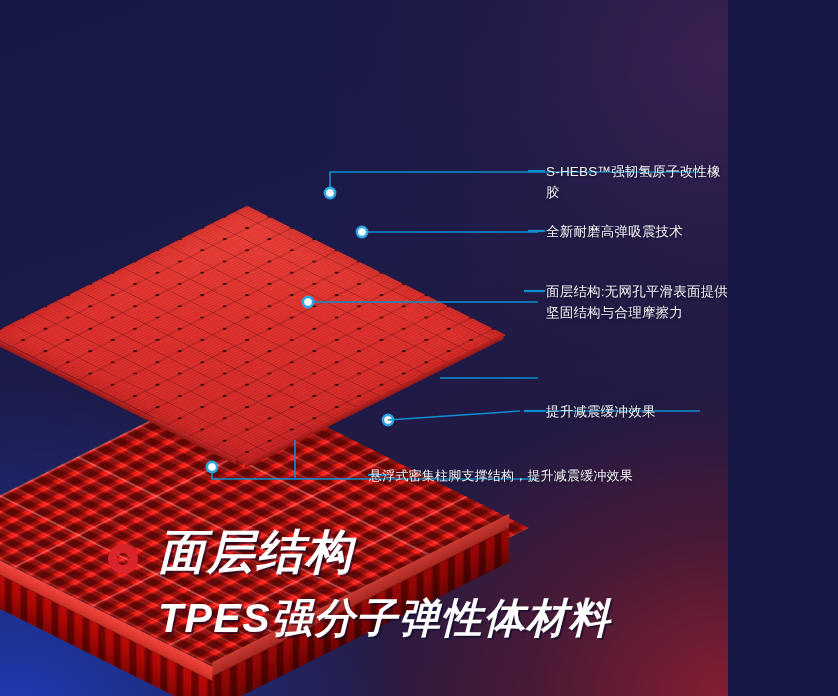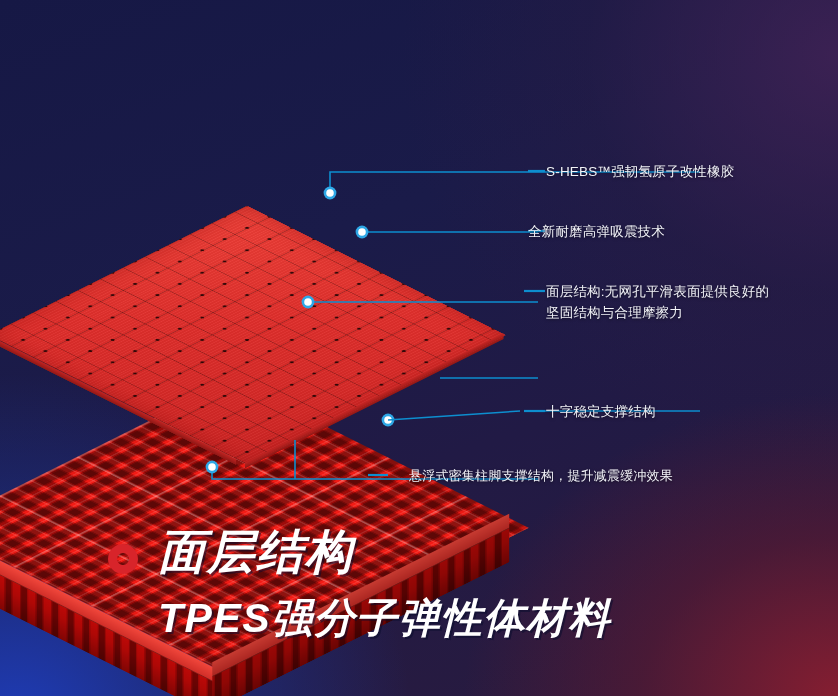--- a/index.html
+++ b/index.html
@@ -2,21 +2,21 @@
 <html><head>
 <meta charset="utf-8">
 <style>
   html,body{margin:0;padding:0;}
   body{
     width:838px;height:696px;overflow:hidden;
     font-family:"Liberation Sans","DejaVu Sans",sans-serif;
     background:#161845;
   }
   #stage{
-    position:relative;width:838px;height:696px;overflow:hidden;
+    position:relative;width:728px;height:696px;overflow:hidden;
     background:
       radial-gradient(ellipse 520px 420px at 100% 100%, rgba(138,30,48,0.95) 0%, rgba(100,25,46,0.55) 38%, rgba(60,20,45,0.0) 72%),
       radial-gradient(ellipse 520px 460px at 2% 104%, rgba(30,62,190,0.95) 0%, rgba(26,52,150,0.55) 40%, rgba(22,30,90,0.0) 76%),
       radial-gradient(ellipse 560px 520px at 100% 8%, rgba(70,35,86,0.75) 0%, rgba(45,28,68,0.35) 45%, rgba(22,24,69,0.0) 78%),
       linear-gradient(160deg,#161845 0%,#1a1b49 35%,#211a45 62%,#2a1b3e 100%);
   }
 
   
   .art{position:absolute;left:0;top:0;width:838px;height:696px;}
 
@@ -195,25 +195,25 @@
     <g stroke="#0d8ecf" stroke-width="2.2" fill="none">
       <path d="M528 171 L545 171"></path>
       <path d="M528 231 L545 231"></path>
       <path d="M524 291 L545 291"></path>
       <path d="M524 411 L545 411"></path>
       <path d="M368 475 L388 475"></path>
     </g>
   </svg>
 
   <div class="label" style="left:546px;top:161px;">S-HEBS™强韧氢原子改性橡胶</div>
-  <div class="label" style="left:528px;top:221px;">全新耐磨高弹吸震技术</div>
+  <div class="label" style="left:546px;top:221px;">全新耐磨高弹吸震技术</div>
   <div class="label" style="left:546px;top:281px;width:290px;">面层结构:无网孔平滑表面提供良好的
 坚固结构与合理摩擦力</div>
-  <div class="label" style="left:546px;top:401px;">十字稳定支撑结构</div>
-  <div class="label small" style="left:409px;top:465px;">悬浮式密集柱脚支撑结构，提升减震缓冲效果</div>
+  <div class="label" style="left:546px;top:401px;">提升减震缓冲效果</div>
+  <div class="label small" style="left:369px;top:465px;">悬浮式密集柱脚支撑结构，提升减震缓冲效果</div>
 
   <div class="title-block">
     <div class="bullet-ring"></div>
     <div class="titles">
       <div class="title-main">面层结构</div>
       <div class="title-sub">TPES强分子弹性体材料</div>
     </div>
   </div>
 
 </div>

